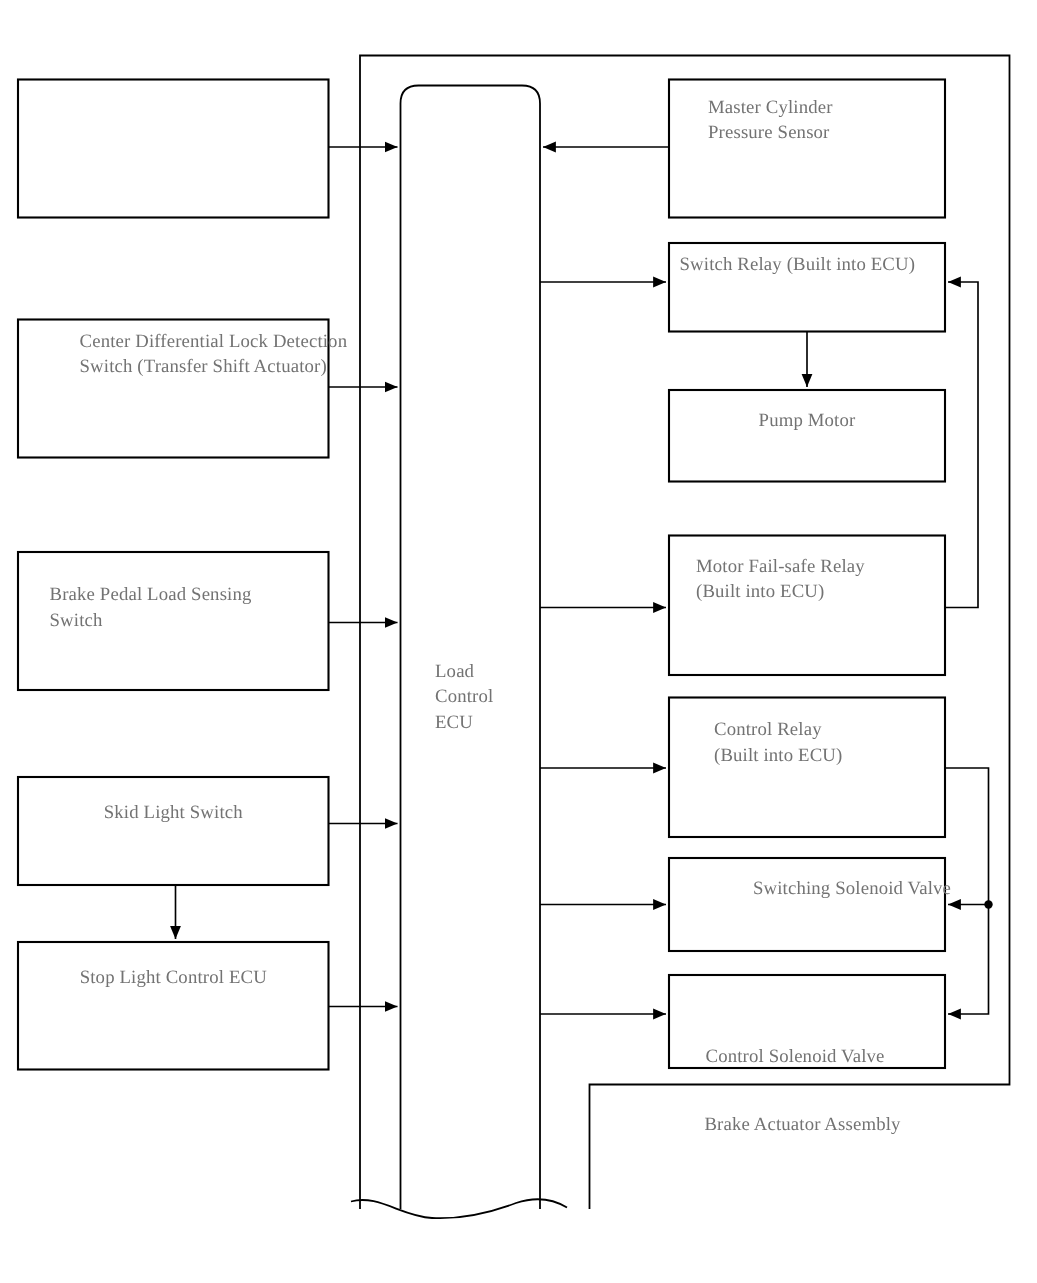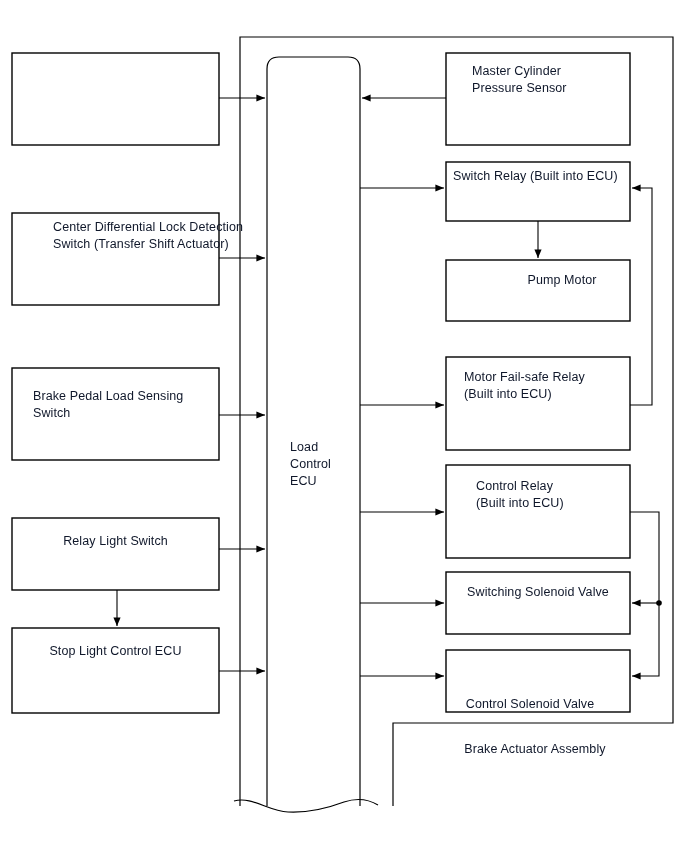--- a/index.html
+++ b/index.html
@@ -25,23 +25,23 @@
     height: 855px;
   }
   .bx { fill: #ffffff; stroke: #000000; stroke-width: 1.4; }
   .ln { stroke: #000000; stroke-width: 1.2; fill: none; }
   .ln-thin { stroke: #000000; stroke-width: 1.1; fill: none; }
   .wave { stroke: #000000; stroke-width: 1.2; fill: none; }
   .dot { fill: #000000; }
   .arw { fill: #000000; }
   .lbl {
     position: absolute;
-    font-family: Liberation Sans, sans-serif;
+    font-family: Liberation Serif, serif;
     font-size: 12.5px;
-    color: #0f172a;
+    color: #737373;
     line-height: 17px;
     white-space: pre-line;
     letter-spacing: 0.1px;
   }
   .lbl-center { text-align: center; }
   .lbl-left { text-align: left; }
 </style>
 </head>
 <body>
 
@@ -105,40 +105,40 @@
     <circle class="dot" cx="659" cy="603" r="2.8"></circle>
   </svg>
 
 
   <div class="lbl lbl-left" style="left:17px; top:219px; width:204px;margin-left:36px;">Center Differential Lock Detection
 Switch (Transfer Shift Actuator)</div>
 
   <div class="lbl lbl-left" style="left:33px; top:388px; width:190px;">Brake Pedal Load Sensing
 Switch</div>
 
-  <div class="lbl lbl-center" style="left:12px; top:533px; width:207px;">Relay Light Switch</div>
+  <div class="lbl lbl-center" style="left:12px; top:533px; width:207px;">Skid Light Switch</div>
 
   <div class="lbl lbl-center" style="left:12px; top:643px; width:207px;">Stop Light Control ECU</div>
 
   <div class="lbl lbl-left" style="left:290px; top:439px; width:68px;">Load
 Control
 ECU</div>
 
   <div class="lbl lbl-left" style="left:472px; top:63px; width:152px;">Master Cylinder
 Pressure Sensor</div>
 
   <div class="lbl lbl-left" style="left:453px; top:168px; width:176px;">Switch Relay (Built into ECU)</div>
 
-  <div class="lbl lbl-center" style="left:446px; top:272px; width:184px;margin-left:24px;">Pump Motor</div>
+  <div class="lbl lbl-center" style="left:446px; top:272px; width:184px;">Pump Motor</div>
 
   <div class="lbl lbl-left" style="left:464px; top:369px; width:164px;">Motor Fail-safe Relay
 (Built into ECU)</div>
 
   <div class="lbl lbl-left" style="left:476px; top:478px; width:152px;">Control Relay
 (Built into ECU)</div>
 
-  <div class="lbl lbl-center" style="left:446px; top:584px; width:184px;">Switching Solenoid Valve</div>
+  <div class="lbl lbl-center" style="left:446px; top:584px; width:184px;padding-left:30px;">Switching Solenoid Valve</div>
 
   <div class="lbl lbl-center" style="left:446px; top:696px; width:168px;">Control Solenoid Valve</div>
 
   <div class="lbl lbl-center" style="left:405px; top:741px; width:260px;text-align:center;">Brake Actuator Assembly</div>
 
 </div>
 
 </body></html>

